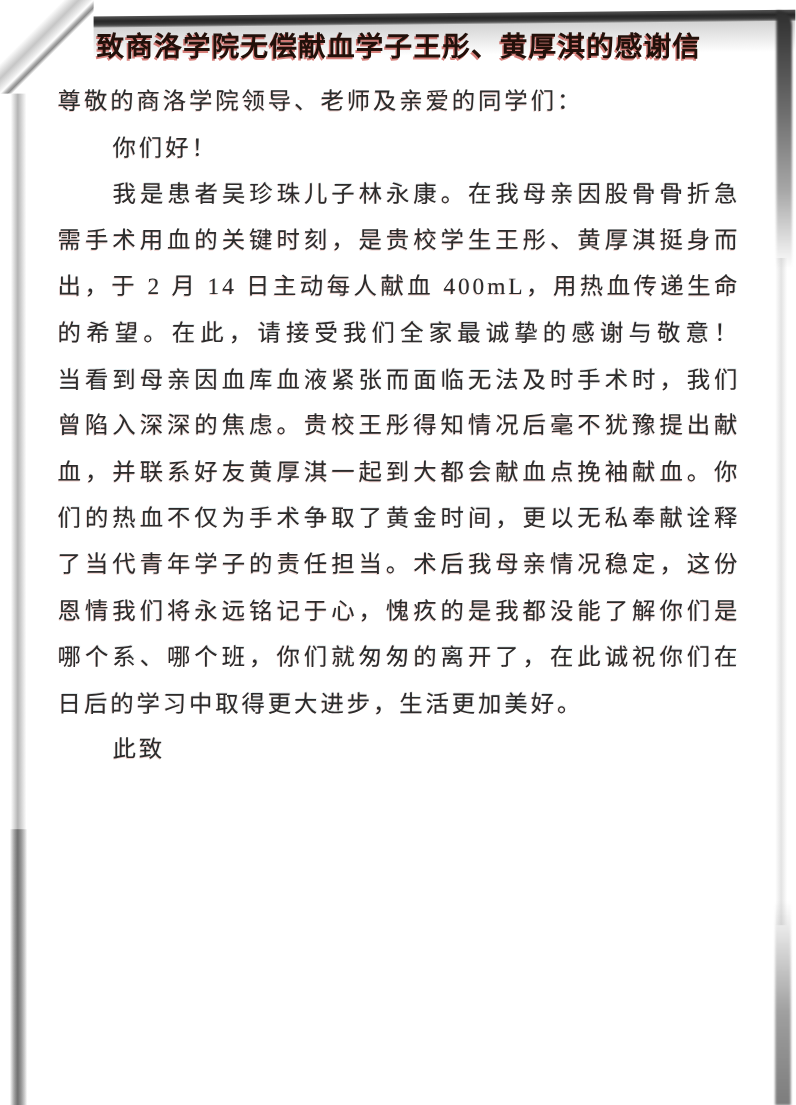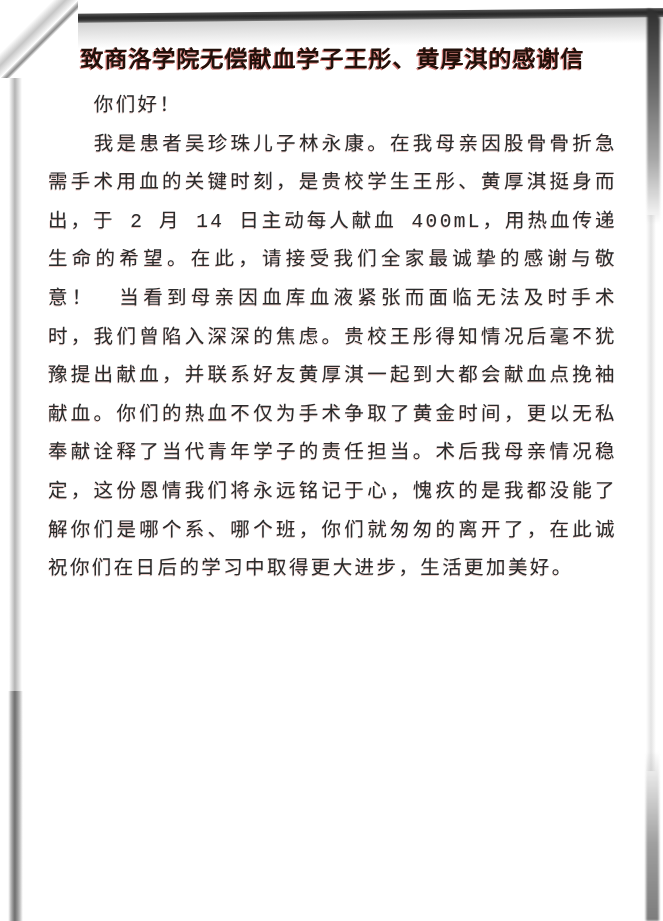--- a/index.html
+++ b/index.html
@@ -63,21 +63,21 @@
       #c6c6c6 42%, #eeeeee 48%,
       #ffffff 50%,
       #ababab 52.5%, #8d8d8d 54%,
       #ffffff 56.5%, #ffffff 100%);
     z-index: 3;
   }
 
   
   .page {
     position: absolute; inset: 0;
-    padding: 40px 46px 0 48px;
+    padding: 20px 46px 0 48px;
     box-sizing: border-box;
     z-index: 4;
     border-radius: 14px;
   }
   .title {
     margin: 0 0 13px 0;
     font-size: 23px;
     font-weight: bold;
     letter-spacing: 1px;
     text-align: center;
@@ -87,43 +87,45 @@
   .body-text p {
     margin: 0;
     font-size: 19.5px;
     line-height: 38.6px;
     letter-spacing: 2.4px;
     color: #2b2b2b;
     text-align: justify;
     text-shadow: -0.5px 0.5px 0 rgba(190, 60, 45, 0.25),
                   0.5px -0.3px 0 rgba(60, 130, 150, 0.16);
   }
-  .indent { text-indent: 2.35em; font-family: Liberation Mono, monospace; }
+  .indent { text-indent: 2.35em; }
 </style>
 </head>
 <body>
 
 <div class="photo">
 
   <div class="top-wash"></div>
   <div class="edge-top"></div>
   <div class="edge-right-top"></div>
   <div class="edge-right-mid"></div>
   <div class="edge-right-bottom"></div>
   <div class="edge-left"></div>
   <div class="edge-left-bottom"></div>
   <div class="corner-fold"></div>
 
   <div class="page">
     <h1 class="title">致商洛学院无偿献血学子王彤、黄厚淇的感谢信</h1>
 
     <div class="body-text">
+      <p>尊敬的商洛学院领导、老师及亲爱的同学们：</p>
 
       <p class="indent">你们好！</p>
 
       <p class="indent">我是患者吴珍珠儿子林永康。在我母亲因股骨骨折急需手术用血的关键时刻，是贵校学生王彤、黄厚淇挺身而出，于 2 月 14 日主动每人献血 400mL，用热血传递生命的希望。在此，请接受我们全家最诚挚的感谢与敬意！　当看到母亲因血库血液紧张而面临无法及时手术时，我们曾陷入深深的焦虑。贵校王彤得知情况后毫不犹豫提出献血，并联系好友黄厚淇一起到大都会献血点挽袖献血。你们的热血不仅为手术争取了黄金时间，更以无私奉献诠释了当代青年学子的责任担当。术后我母亲情况稳定，这份恩情我们将永远铭记于心，愧疚的是我都没能了解你们是哪个系、哪个班，你们就匆匆的离开了，在此诚祝你们在日后的学习中取得更大进步，生活更加美好。</p>
 
 
+      <p class="indent">此致</p>
 
     </div>
   </div>
 
 </div>
 
 </body></html>

